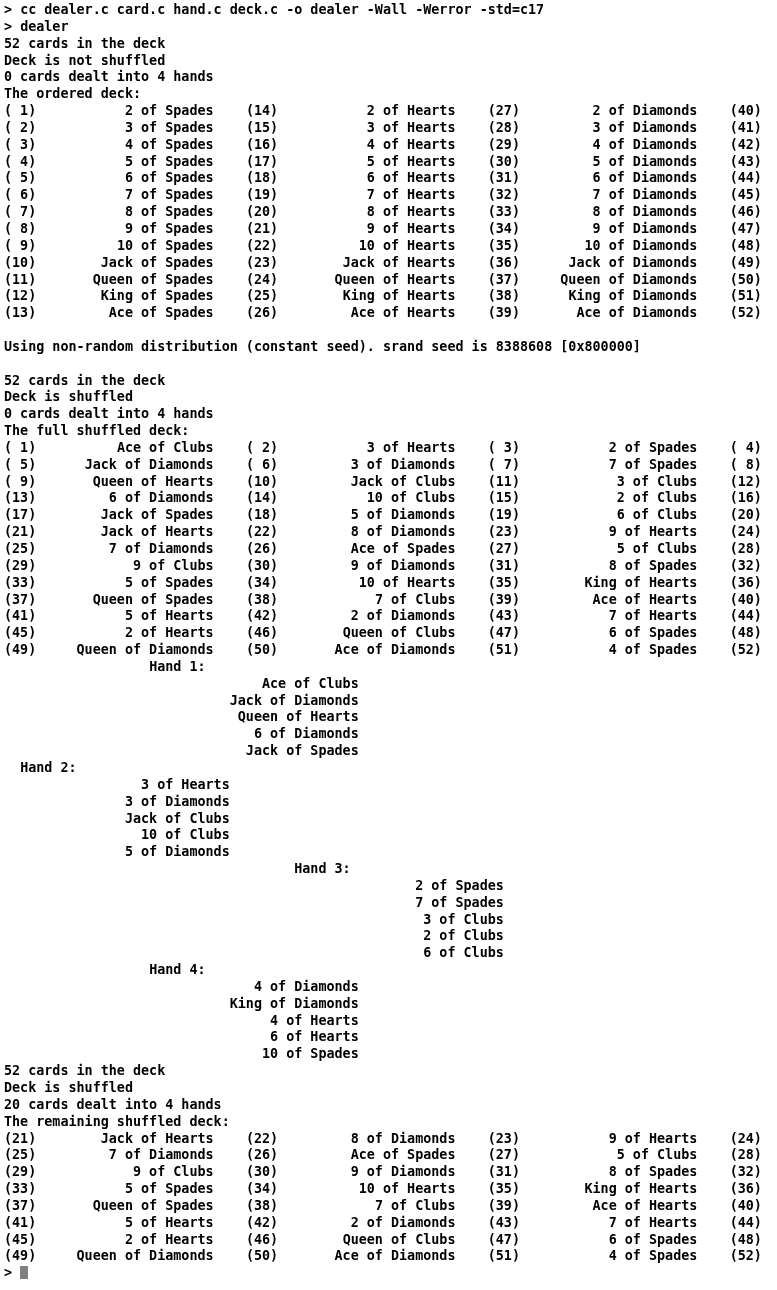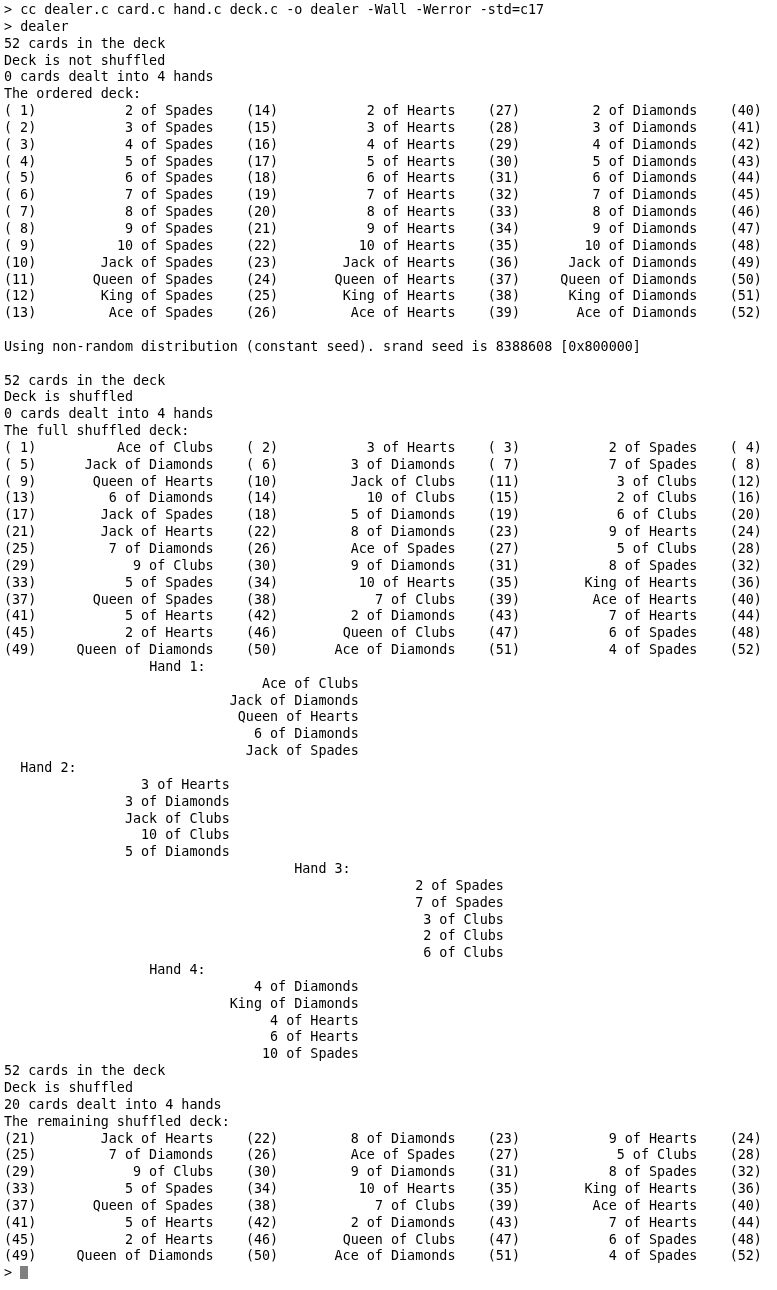--- a/index.html
+++ b/index.html
@@ -17,21 +17,21 @@
   #terminal {
     box-sizing: border-box;
     width: 688px;
     height: 1290px;
     background: #ffffff;
     color: #000000;
     padding: 2px 0 0 4px;
     font-family: "DejaVu Sans Mono", "Liberation Mono", monospace;
     font-size: 13.4px;
     line-height: 16.85px;
-    font-weight: 400;
+    font-weight: 700;
     white-space: pre;
     letter-spacing: 0px;
     border-radius: 28px;
   }
   .line {
     height: 16.85px;
     white-space: pre;
     font-family: "DejaVu Sans Mono", "Liberation Mono", monospace;
   }
   .blank { height: 16.85px; }

